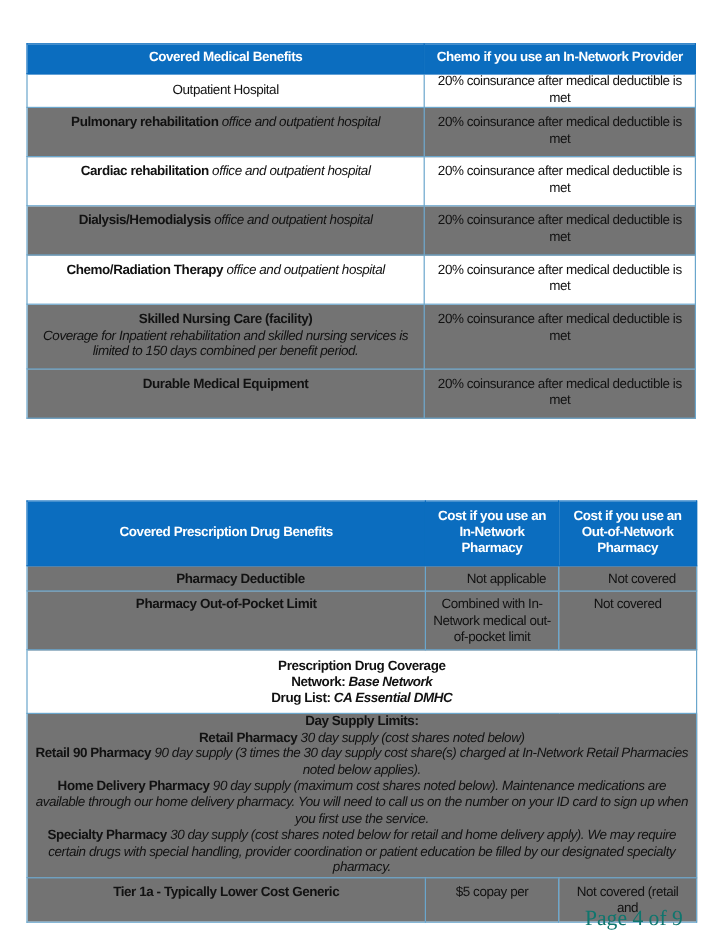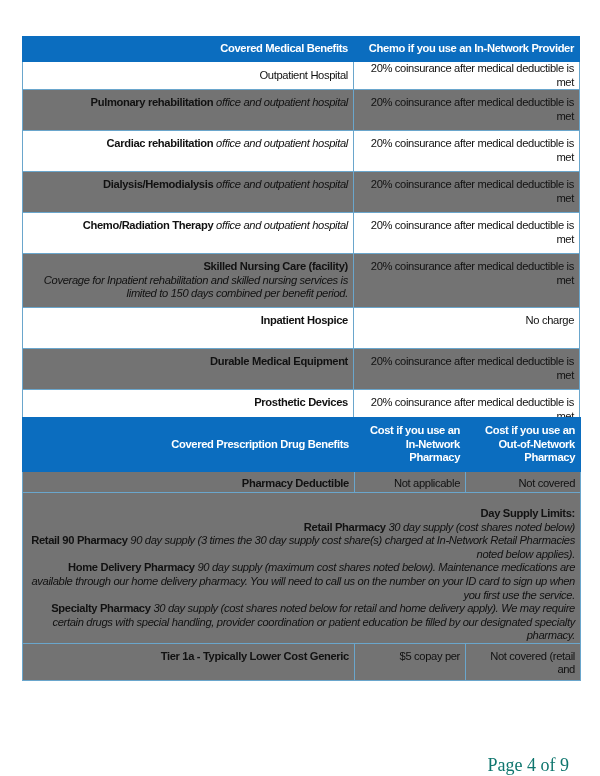--- a/index.html
+++ b/index.html
@@ -2,21 +2,21 @@
 <html><head>
 <meta charset="utf-8">
 <style>
   html, body { margin: 0; padding: 0; }
   body {
     width: 600px; height: 776px; background: #ffffff; position: relative; overflow: hidden;
     font-family: "Liberation Sans", sans-serif; color: #111; font-size: 11.2px;
   }
   .narrow { letter-spacing: -0.35px; }
   table { border-collapse: collapse; position: absolute; left: 22px; table-layout: fixed; }
-  td, th { border: 1px solid #6aa6cc; vertical-align: top; padding: 0 5px; text-align: right; font-weight: normal; line-height: 13.5px; }
+  td, th { border: 1px solid #6aa6cc; vertical-align: top; padding: 0 5px; text-align: center; font-weight: normal; line-height: 13.5px; }
   th { background: #0b6dbf; color: #fff; font-weight: bold; border-color: #0b6dbf; }
   tr.alt td { background: #737373; }
   b { font-weight: bold; }
   i { font-style: italic; }
 
   #t1 { top: 36px; width: 557px; }
   #t1 col.c1 { width: 331px; }
   #t1 col.c2 { width: 226px; }
   #t1 th { height: 24px; vertical-align: middle; }
   #t1 td { padding-top: 4px; }
@@ -26,21 +26,21 @@
 
   #t2 { top: 417px; width: 558px; }
   #t2 col.c1 { width: 332px; }
   #t2 col.c2 { width: 111px; }
   #t2 col.c3 { width: 115px; }
   #t2 th { height: 53px; vertical-align: middle; }
   #t2 td { padding-top: 5px; }
   #t2 tr.pd td { height: 15px; padding-left: 29px; }
   #t2 tr.oop td { height: 43px; }
   #t2 tr.cov td { height: 45px; padding-top: 7px; }
-  #t2 tr.day td { height: 104px; padding-top: 14px; line-height: 13.6px; margin-left: 44px; }
+  #t2 tr.day td { height: 104px; padding-top: 0; line-height: 13.6px; margin-left: 44px; }
   #t2 tr.tier td { height: 30px; padding-top: 6px; }
 
   .footer {
     position: absolute; right: 31px; top: 755px; font-family: "Liberation Serif", serif;
     font-size: 18px; color: #0f766e;
   }
 </style>
 </head>
 <body>
 
@@ -73,30 +73,22 @@
       <td class="narrow">20% coinsurance after medical deductible is met</td>
     </tr>
     <tr class="rt">
       <td class="narrow"><b>Chemo/Radiation Therapy</b> <i>office and outpatient hospital</i></td>
       <td class="narrow">20% coinsurance after medical deductible is met</td>
     </tr>
     <tr class="alt rsn">
       <td class="narrow"><b>Skilled Nursing Care (facility)</b><br><i>Coverage for Inpatient rehabilitation and skilled nursing services is limited to 150 days combined per benefit period.</i></td>
       <td class="narrow">20% coinsurance after medical deductible is met</td>
     </tr>
-    <tr class="rt">
-      <td class="narrow"><b>Inpatient Hospice</b></td>
-      <td class="narrow">No charge</td>
-    </tr>
     <tr class="alt rt">
       <td class="narrow"><b>Durable Medical Equipment</b></td>
-      <td class="narrow">20% coinsurance after medical deductible is met</td>
-    </tr>
-    <tr class="rt">
-      <td class="narrow"><b>Prosthetic Devices</b></td>
       <td class="narrow">20% coinsurance after medical deductible is met</td>
     </tr>
   </tbody>
 </table>
 
 <table id="t2">
   <colgroup>
       <col class="c1">
       <col class="c2">
       <col class="c3">
@@ -107,20 +99,32 @@
       <th class="narrow">Cost if you use an In-Network Pharmacy</th>
       <th class="narrow">Cost if you use an Out-of-Network Pharmacy</th>
     </tr>
   </thead>
   <tbody>
     <tr class="alt pd">
       <td class="narrow"><b>Pharmacy Deductible</b></td>
       <td class="narrow">Not applicable</td>
       <td class="narrow">Not covered</td>
     </tr>
+    <tr class="alt oop">
+      <td class="narrow"><b>Pharmacy Out-of-Pocket Limit</b></td>
+      <td class="narrow">Combined with In-Network medical out-of-pocket limit</td>
+      <td class="narrow">Not covered</td>
+    </tr>
+    <tr class="cov">
+      <td class="narrow" colspan="3">
+        <b>Prescription Drug Coverage</b><br>
+        <b>Network:</b> <b><i>Base Network</i></b><br>
+        <b>Drug List:</b> <b><i>CA Essential DMHC</i></b>
+      </td>
+    </tr>
     <tr class="alt day">
       <td class="narrow" colspan="3">
         <b>Day Supply Limits:</b><br>
         <b>Retail Pharmacy</b> <i>30 day supply (cost shares noted below)</i><br>
         <b>Retail 90 Pharmacy</b> <i>90 day supply (3 times the 30 day supply cost share(s) charged at In-Network Retail Pharmacies noted below applies).</i><br>
         <b>Home Delivery Pharmacy</b> <i>90 day supply (maximum cost shares noted below). Maintenance medications are available through our home delivery pharmacy. You will need to call us on the number on your ID card to sign up when you first use the service.</i><br>
         <b>Specialty Pharmacy</b> <i>30 day supply (cost shares noted below for retail and home delivery apply). We may require certain drugs with special handling, provider coordination or patient education be filled by our designated specialty pharmacy.</i>
       </td>
     </tr>
     <tr class="alt tier">

